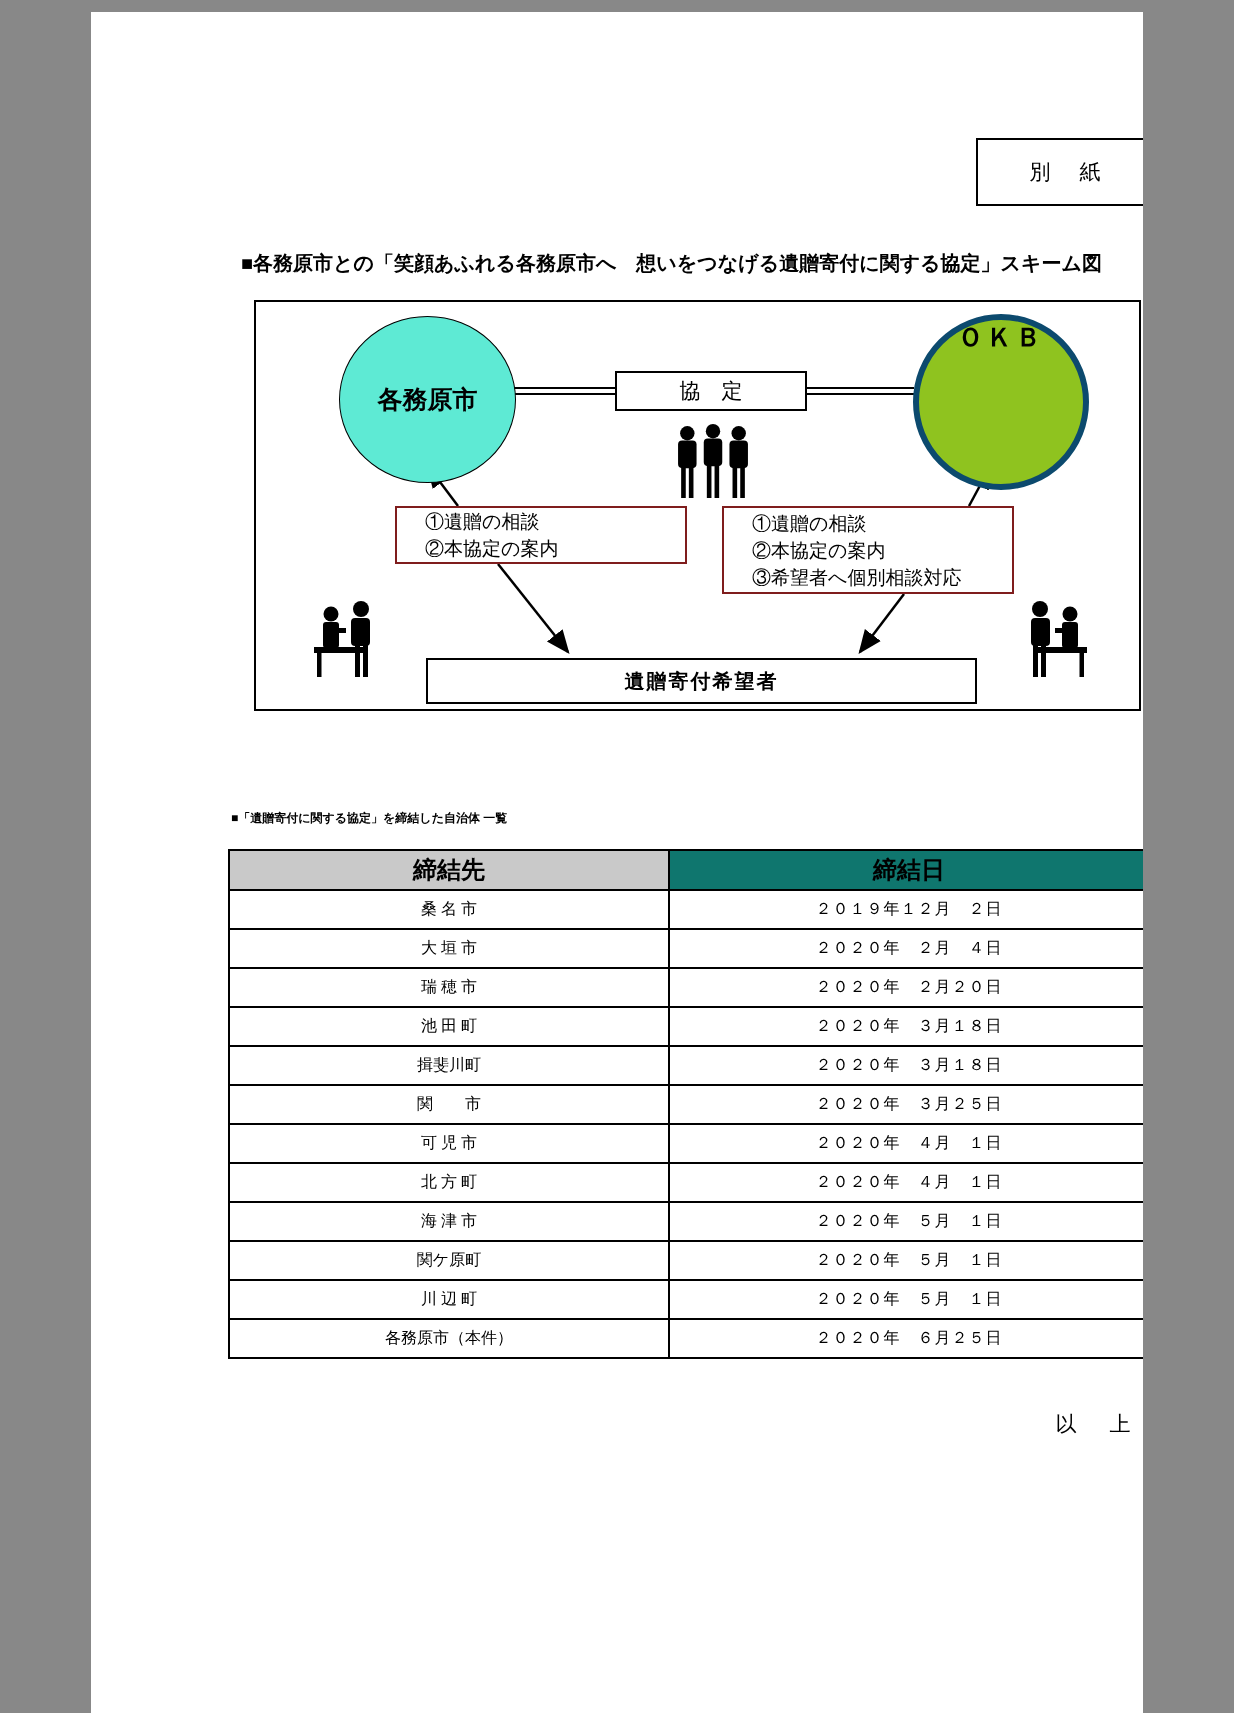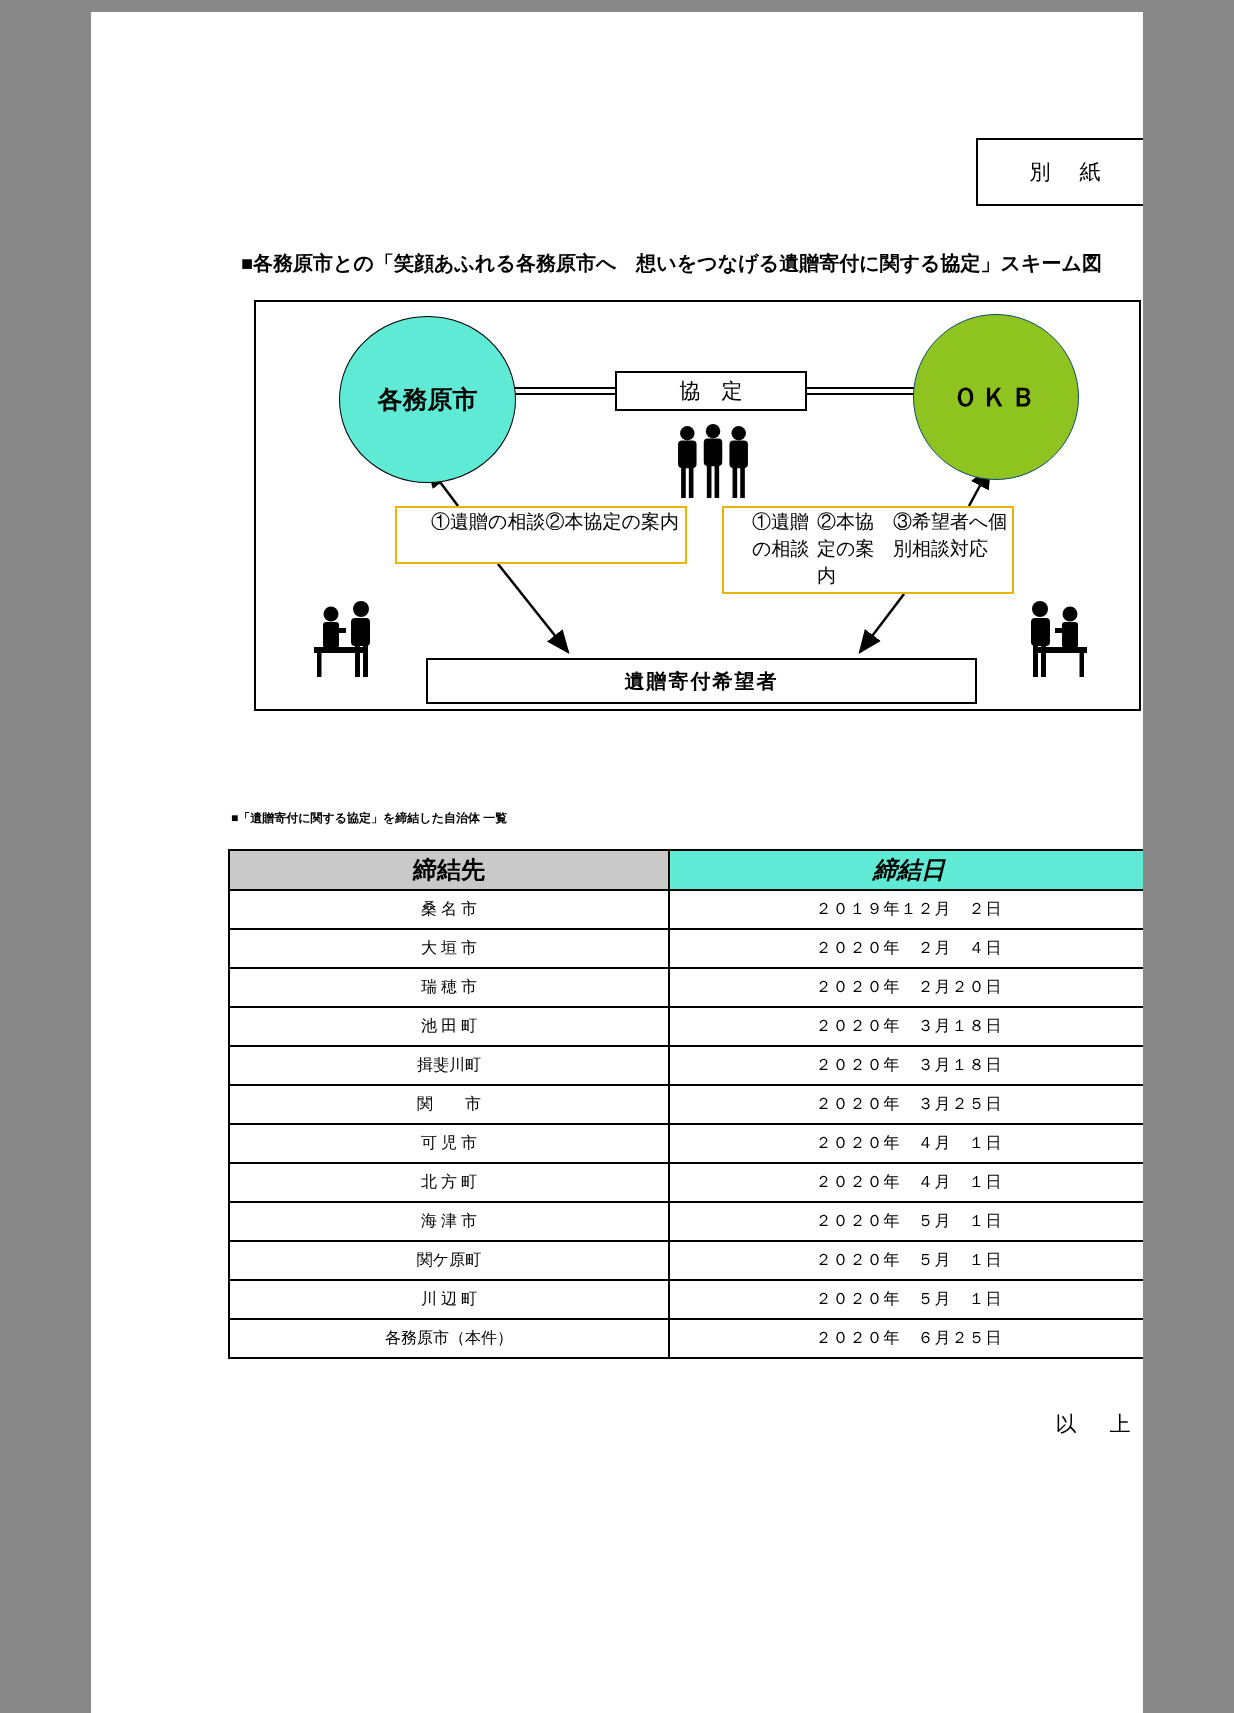--- a/index.html
+++ b/index.html
@@ -36,34 +36,34 @@
     font-size:25px; font-weight:bold;
   }
   .node-agreement {
     position:absolute; left:359px; top:69px; width:192px; height:40px;
     border:2px solid #000; box-sizing:border-box; background:#fff;
     display:flex; align-items:center; justify-content:center;
     font-family:"Liberation Serif", serif; font-size:21px;
   }
   .node-bank {
     position:absolute; left:657px; top:12px; width:164px; height:164px;
-    border:1px solid #0c4a6e; border-radius:50%;
-    display:flex; align-items:center; justify-content:center;
+    border:6px solid #0c4a6e; border-radius:50%;
+    display:flex; align-items:flex-start; justify-content:center;
     font-size:26px; letter-spacing:3px; font-weight:bold;
   }
   .dline {
     position:absolute; height:4px;
     border-top:2.5px solid #000; border-bottom:2.5px solid #000; top:85px;
   }
   .dline-left  { left:256px; width:103px; }
   .dline-right { left:551px; width:107px; }
   .note {
-    position:absolute; border:2px solid #eab308; box-sizing:border-box; background:#fff;
+    position:absolute; border:2px solid #7f1d1d; box-sizing:border-box; background:#fff;
     font-family:"Liberation Serif", serif; font-size:19px;
-    display:flex; flex-direction:row; justify-content:center;
+    display:flex; flex-direction:column; justify-content:center;
     padding-left:28px; line-height:27px;
   }
   .note-left  { left:139px; top:204px; width:292px; height:58px; }
   .note-right { left:466px; top:204px; width:292px; height:88px; }
   .node-recipients {
     position:absolute; left:170px; top:356px; width:551px; height:46px;
     border:2px solid #000; box-sizing:border-box; background:#fff;
     display:flex; align-items:center; justify-content:center;
     font-size:20px; font-weight:bold; letter-spacing:2px;
   }
@@ -205,21 +205,21 @@
   <div class="heading2">■「遺贈寄付に関する協定」を締結した自治体 一覧</div>
 
   <table class="agreement-table">
     <colgroup>
         <col class="col-name">
         <col class="col-date">
       </colgroup>
     <thead>
       <tr>
         <th style="background-color: rgb(201, 201, 201);">締結先</th>
-        <th style="background-color: #5eead4; font-style: italic;">締結日</th>
+        <th style="background-color: #0f766e;">締結日</th>
       </tr>
     </thead>
     <tbody>
       <tr>
           <td>桑 名 市</td>
           <td class="date-cell">２０１９年１２月　２日</td>
         </tr>
       <tr>
           <td>大 垣 市</td>
           <td class="date-cell">２０２０年　２月　４日</td>

